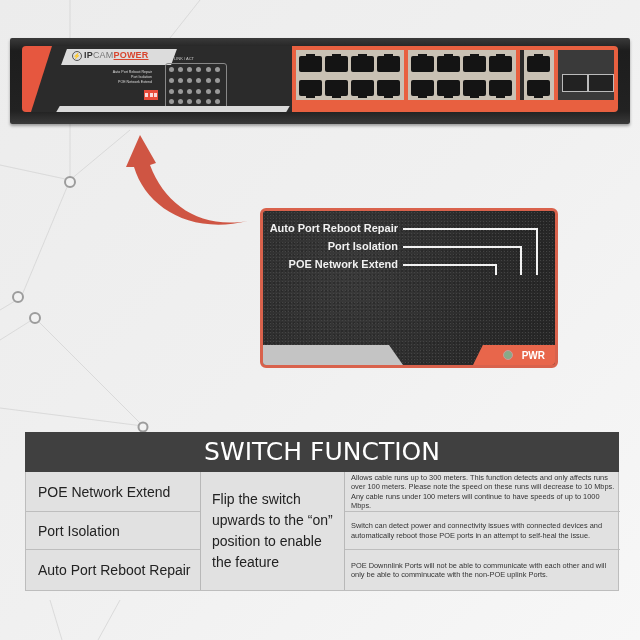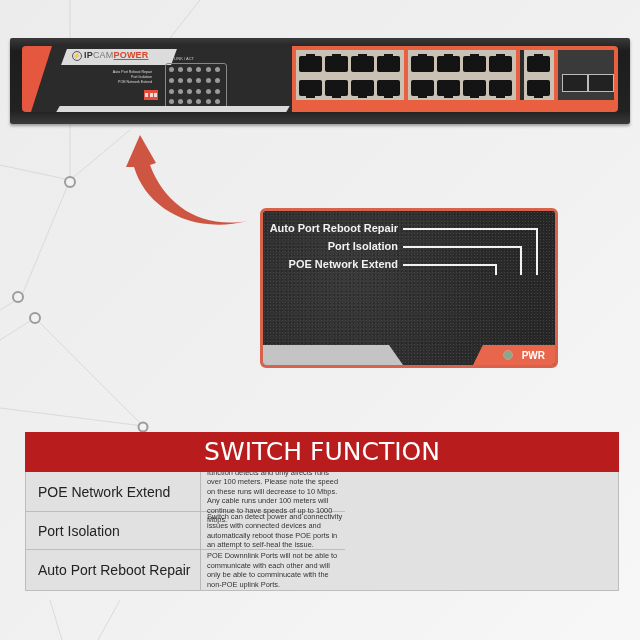--- a/index.html
+++ b/index.html
@@ -109,21 +109,21 @@
   }
   .pwr-tab {
     position:absolute; right:0; bottom:0; width:82px; height:20px; background:#e8664b;
     clip-path: polygon(12% 0, 100% 0, 100% 100%, 0 100%);
   }
   .pwr-text { position:absolute; right:10px; bottom:4px; font-size:10px; color:#fff; font-weight:bold; }
   .pwr-dot { position:absolute; right:42px; bottom:5px; width:8px; height:8px; border-radius:50%; background:#8a8; border:1px solid #c99; }
 
   
   .table-wrap { left:25px; top:432px; width:594px; }
-  .table-header-bg { height:40px; background:#b91c1c; position:relative; }
+  .table-header-bg { height:40px; background:#404040; position:relative; }
   .table-header-text {
     position:absolute; left:0; right:0; top:0; text-align:center; color:#fff;
     font-size:25px; line-height:40px; font-family:"DejaVu Sans", sans-serif;
   }
   .tbl { display:grid; grid-template-columns: 175px 144px 275px; background:#e1e1e1;
          border:1px solid #bdbdbd; border-top:none; }
   .cell { border-right:1px solid #b8b8b8; box-sizing:border-box; }
   .cell:last-child { border-right:none; }
   .col1 .row, .col3 .row { border-bottom:1px solid #bdbdbd; box-sizing:border-box; display:flex; align-items:center; }
   .col1 .row:last-child, .col3 .row:last-child { border-bottom:none; }
@@ -266,19 +266,20 @@
 <div class="abs table-wrap">
   <div class="table-header-bg">
     <div class="table-header-text">SWITCH FUNCTION</div>
   </div>
   <div class="tbl">
     <div class="cell col1">
       <div class="row">POE Network Extend</div>
       <div class="row">Port Isolation</div>
       <div class="row">Auto Port Reboot Repair</div>
     </div>
+    <div class="cell col2">Flip the switch upwards to the “on” position to enable the feature</div>
     <div class="cell col3">
       <div class="row">Allows cable runs up to 300 meters. This function detects and only affects runs over 100 meters. Please note the speed on these runs will decrease to 10 Mbps. Any cable runs under 100 meters will continue to have speeds of up to 1000 Mbps.</div>
       <div class="row">Switch can detect power and connectivity issues with connected devices and automatically reboot those POE ports in an attempt to self-heal the issue.</div>
       <div class="row">POE Downnlink Ports will not be able to communicate with each other and will only be able to comminucate with the non-POE uplink Ports.</div>
     </div>
   </div>
 </div>
 
 </body></html>

